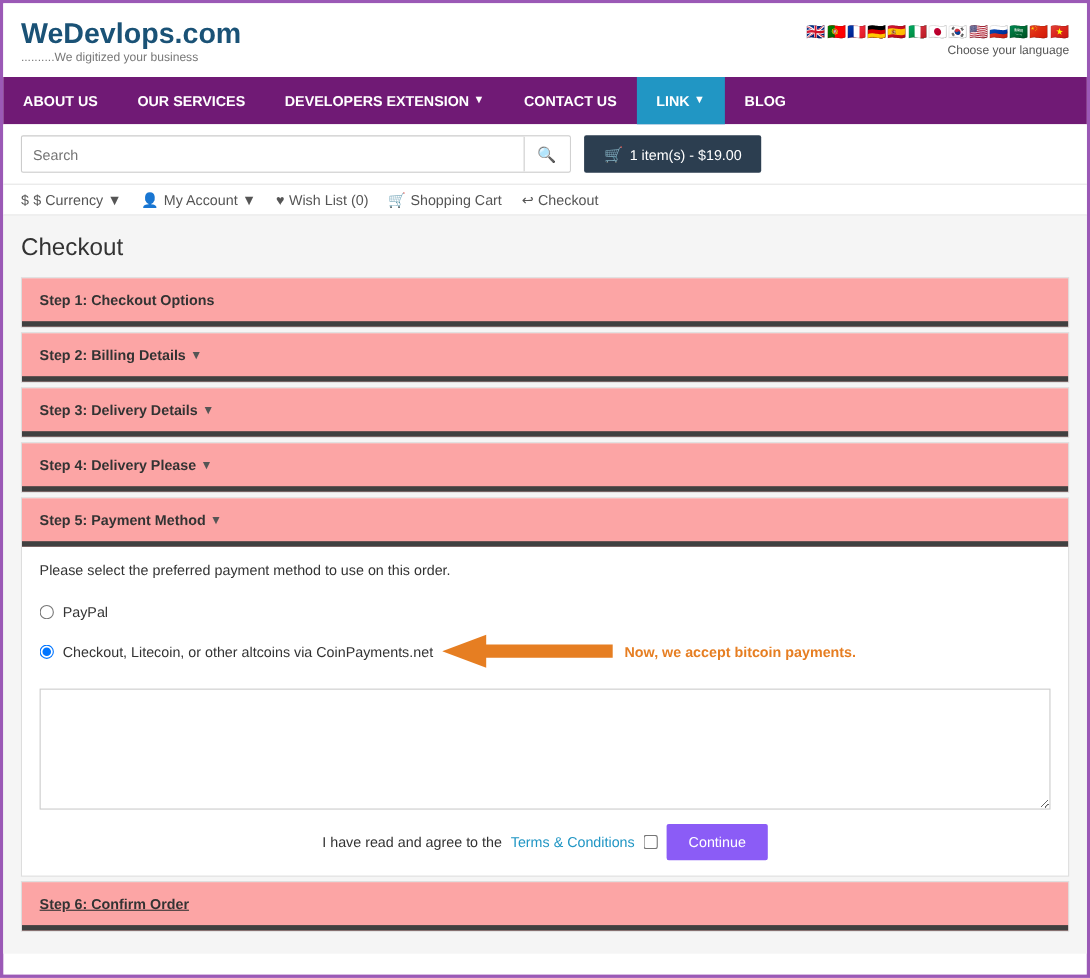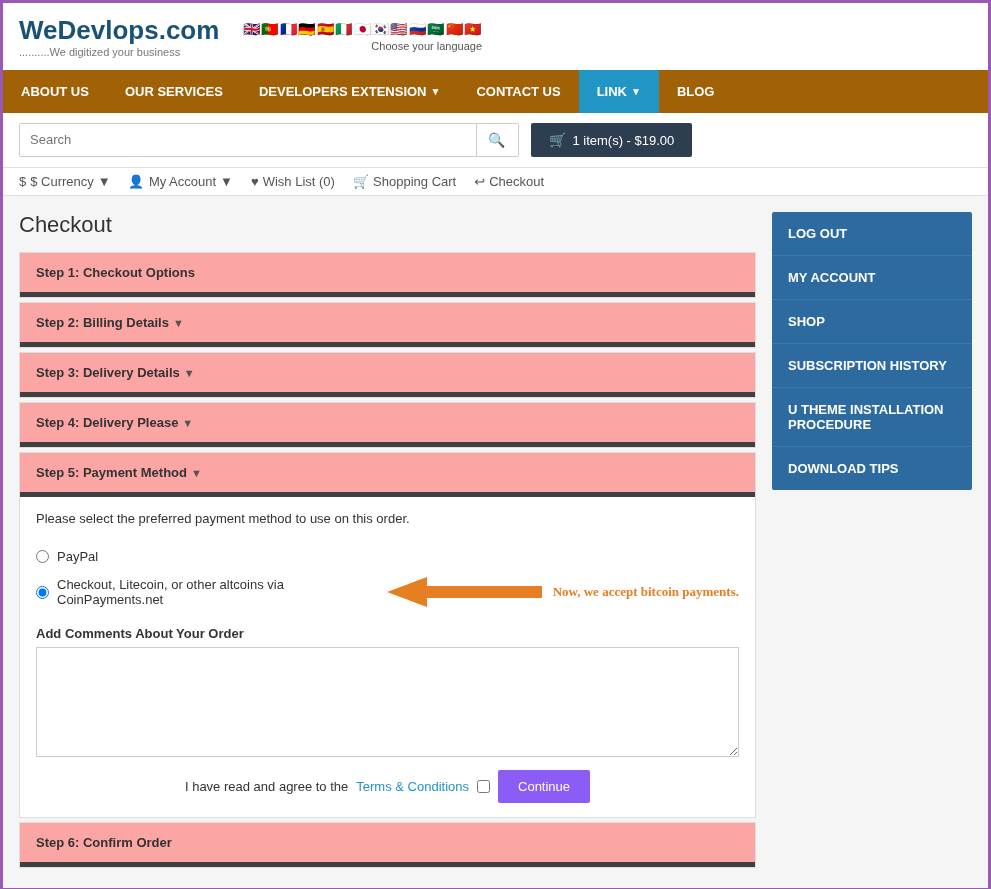--- a/index.html
+++ b/index.html
@@ -1,33 +1,33 @@
 <!DOCTYPE html>
 <html><head>
   <meta charset="utf-8">
   <style>
     * { box-sizing: border-box; margin: 0; padding: 0; }
     body { font-family: Arial, sans-serif; font-size: 13px; background: #f5f5f5; color: #333; }
 
     .outer-border { border: 3px solid #9b59b6; min-height: 889px; background: #fff; }
 
     
-    .header { padding: 12px 16px; display: flex; align-items: center; background: #fff; gap: 24px; }
+    .header { padding: 12px 16px; display: flex; align-items: center; justify-content: space-between; background: #fff; gap: 24px; }
     .logo-area {}
     .lang-area { text-align: right; }
 
     
-    .navbar { background: #a16207; display: flex; align-items: stretch; }
+    .navbar { background: #701a75; display: flex; align-items: stretch; }
     .nav-item { color: #fff; padding: 14px 18px; font-size: 13px; font-weight: bold; text-transform: uppercase; cursor: pointer; display: flex; align-items: center; gap: 4px; white-space: nowrap; }
     .nav-item.active { background: #2196c4; }
     .nav-dropdown-arrow { font-size: 10px; }
 
     
     .search-cart-row { padding: 10px 16px; display: flex; align-items: center; gap: 12px; background: #fff; border-bottom: 1px solid #e0e0e0; }
-    .search-box { display: flex; align-items: flex-start; border: 1px solid #ccc; border-radius: 2px; overflow: hidden; flex: 1; max-width: 500px; }
+    .search-box { display: flex; align-items: center; border: 1px solid #ccc; border-radius: 2px; overflow: hidden; flex: 1; max-width: 500px; }
     .search-input { border: none; outline: none; padding: 8px 10px; font-size: 13px; flex: 1; }
     .search-btn { background: #fff; border: none; border-left: 1px solid #ccc; padding: 8px 12px; cursor: pointer; font-size: 14px; }
     .cart-btn { background: #2c3e50; color: #fff; border: none; padding: 9px 18px; font-size: 13px; cursor: pointer; border-radius: 2px; display: flex; align-items: center; gap: 6px; }
     .cart-icon { font-size: 14px; }
 
     
     .account-row { padding: 6px 16px; display: flex; align-items: center; gap: 18px; background: #fff; border-bottom: 1px solid #e0e0e0; font-size: 13px; color: #555; }
     .account-item { display: flex; align-items: center; gap: 4px; cursor: pointer; }
 
     
@@ -199,57 +199,46 @@
             <input type="radio" name="payment" id="paypal" style="">
             <label for="paypal">PayPal</label>
           </div>
 
           <div style="display:flex; align-items:center; gap:0;">
             <div class="radio-option" style="margin-bottom:0;">
               <input type="radio" name="payment" id="bitcoin" checked="" style="">
               <label for="bitcoin">Checkout, Litecoin, or other altcoins via CoinPayments.net</label>
             </div>
 
-            <div style="display:flex; align-items:center; margin-left:8px;font-family:Liberation Serif, serif;">
+            <div style="display:flex; align-items:center; margin-left:8px;">
               <svg width="160" height="40" viewBox="0 0 160 40">
 
                 <polygon points="0,20 40,5 40,14 155,14 155,26 40,26 40,35" fill="#e67e22"></polygon>
               </svg>
               <span style="color:#e67e22; font-weight:bold; font-size:13px; white-space:nowrap; margin-left:6px;">Now, we accept bitcoin payments.</span>
             </div>
           </div>
 
           <div style="margin-top:14px;">
-            <div class="comments-label">Add Comments About Your Order</div>
             <textarea class="comments-textarea" style=""></textarea>
           </div>
 
           <div class="terms-row">
             <span>I have read and agree to the </span>
             <a class="terms-link">Terms &amp; Conditions</a>
             <input type="checkbox" style="">
             <button class="continue-btn">Continue</button>
           </div>
         </div>
       </div>
 
-      <div class="step-panel" style="margin-top:4px;">
+      <div class="step-panel" style="margin-top:4px;text-decoration:underline;">
         <div class="step-header">
           <span>Step 6: Confirm Order</span>
         </div>
       </div>
 
     </div>
 
-    <div class="sidebar">
-      <div class="sidebar-menu">
-        <div class="sidebar-item">LOG OUT</div>
-        <div class="sidebar-item">MY ACCOUNT</div>
-        <div class="sidebar-item">SHOP</div>
-        <div class="sidebar-item">SUBSCRIPTION HISTORY</div>
-        <div class="sidebar-item">U THEME INSTALLATION PROCEDURE</div>
-        <div class="sidebar-item">DOWNLOAD TIPS</div>
-      </div>
-    </div>
 
   </div>
 
 </div>
 
 </body></html>

